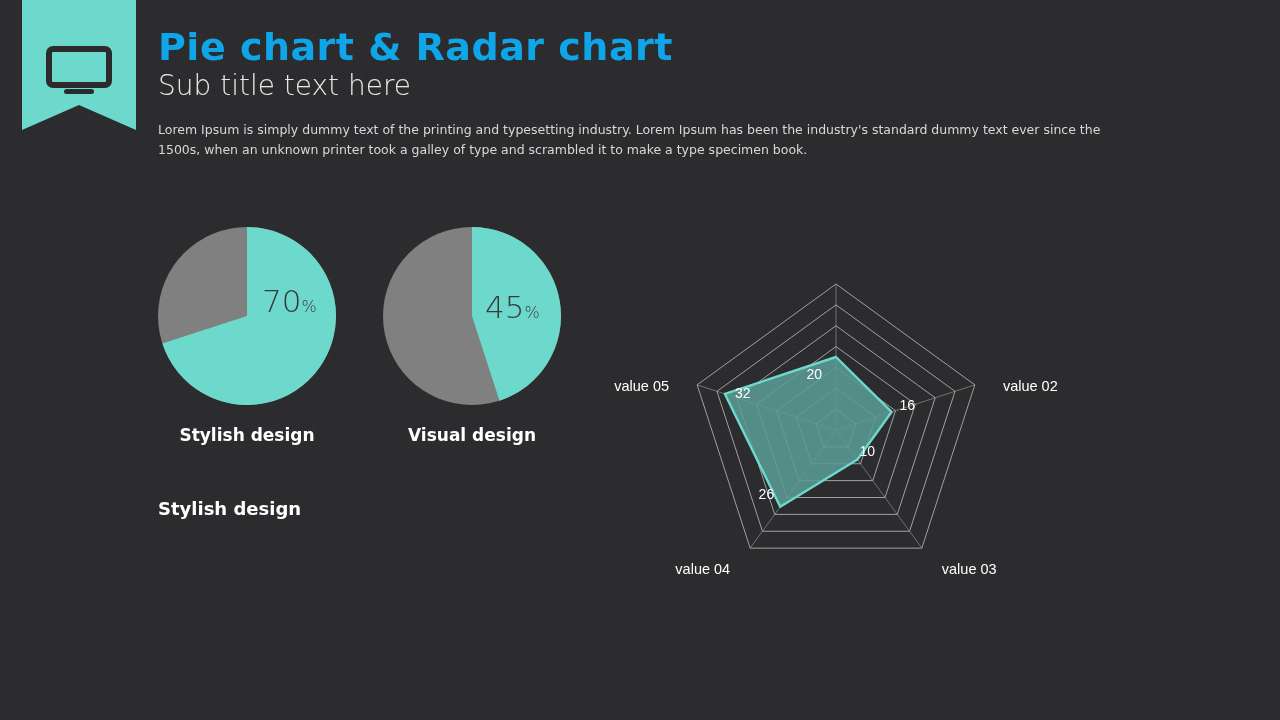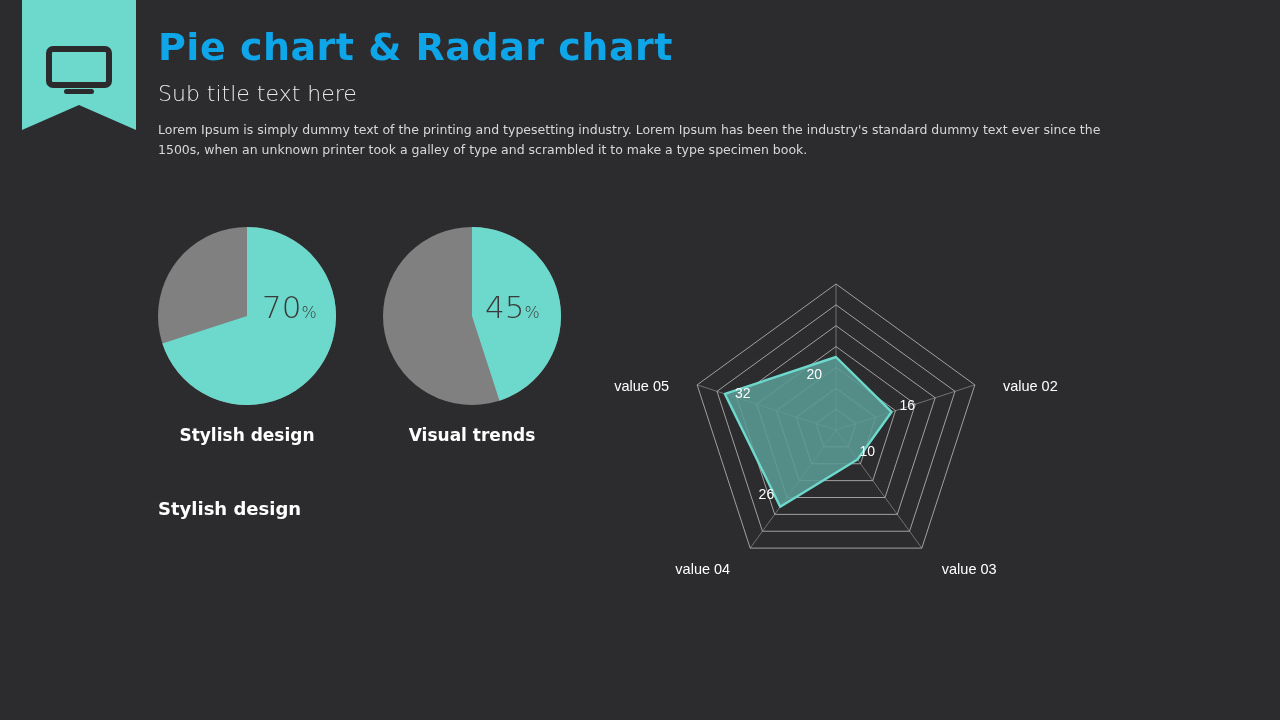--- a/index.html
+++ b/index.html
@@ -37,21 +37,21 @@
   }
 
   
   #header { position:absolute; left:158px; top:28px; width:1000px; }
   #title {
     font-size:38px; font-weight:bold; letter-spacing:.5px;
     color:#0ea5e9; line-height:1.05;
     font-family:"DejaVu Sans", sans-serif;
   }
   #subtitle {
-    font-size:22px; color:#e8e8e8; margin-top:13px;
+    font-size:28px; color:#e8e8e8; margin-top:1px;
     font-family:"DejaVu Sans", sans-serif; font-weight:300;
   }
   #lead {
     position:absolute; left:158px; top:120px; width:975px;
     font-size:12.5px; line-height:1.62; color:#d8d8d8;
     font-family:"DejaVu Sans", sans-serif;
   }
 
   
   .pie-group { position:absolute; }
@@ -63,21 +63,21 @@
     text-align:center; font-size:17px; font-weight:bold; color:#ffffff;
     font-family:"DejaVu Sans", sans-serif;
   }
   .pie-val {
     position:absolute; color:#3a3a3a;
     font-family:"DejaVu Sans", sans-serif; font-weight:300;
     pointer-events:none;
   }
   .pie-val .num { font-size:31px; }
   .pie-val .pct { font-size:16px; }
-  #pie1 .pie-val { left:104px; top:62px; }
+  #pie1 .pie-val { left:104px; top:56px; }
   #pie2 .pie-val { left:102px; top:62px; }
 
   
   #feature { position:absolute; left:158px; top:498px; width:400px; }
   #feature h3 {
     font-size:18px; font-weight:bold; color:#ffffff;
     font-family:"DejaVu Sans", sans-serif; margin-bottom:11px;
   }
   #feature p {
     font-size:13px; line-height:1.64; color:#d0d0d0;
@@ -135,21 +135,21 @@
 <div class="pie-group" id="pie2">
   <div class="pie-wrap">
     <svg width="178" height="178" viewBox="0 0 178 178">
       <circle cx="89" cy="89" r="89" fill="#808080"></circle>
       <path id="p2-slice" fill="#6dd9cc" d="M 89 89 L 89 0 A 89 89 0 0 1 116.50251249937033 173.64402995026865 Z"></path>
     </svg>
     <div class="pie-val">
       <span class="num">45</span><span class="pct">%</span>
     </div>
   </div>
-  <div class="pie-label">Visual trends</div>
+  <div class="pie-label">Visual design</div>
 </div>
 
 <div id="feature">
   <h3>Stylish design</h3>
 </div>
 
 <div id="radar">
   <svg id="radar-svg" width="480" height="348" viewBox="0 0 480 348">
     <g id="radar-grid">
         <polygon points="224.00,22.00 362.85,122.88 309.82,286.12 138.18,286.12 85.15,122.88" fill="none" stroke="#b9b9b9" stroke-width="1" stroke-opacity="0.82"></polygon>

